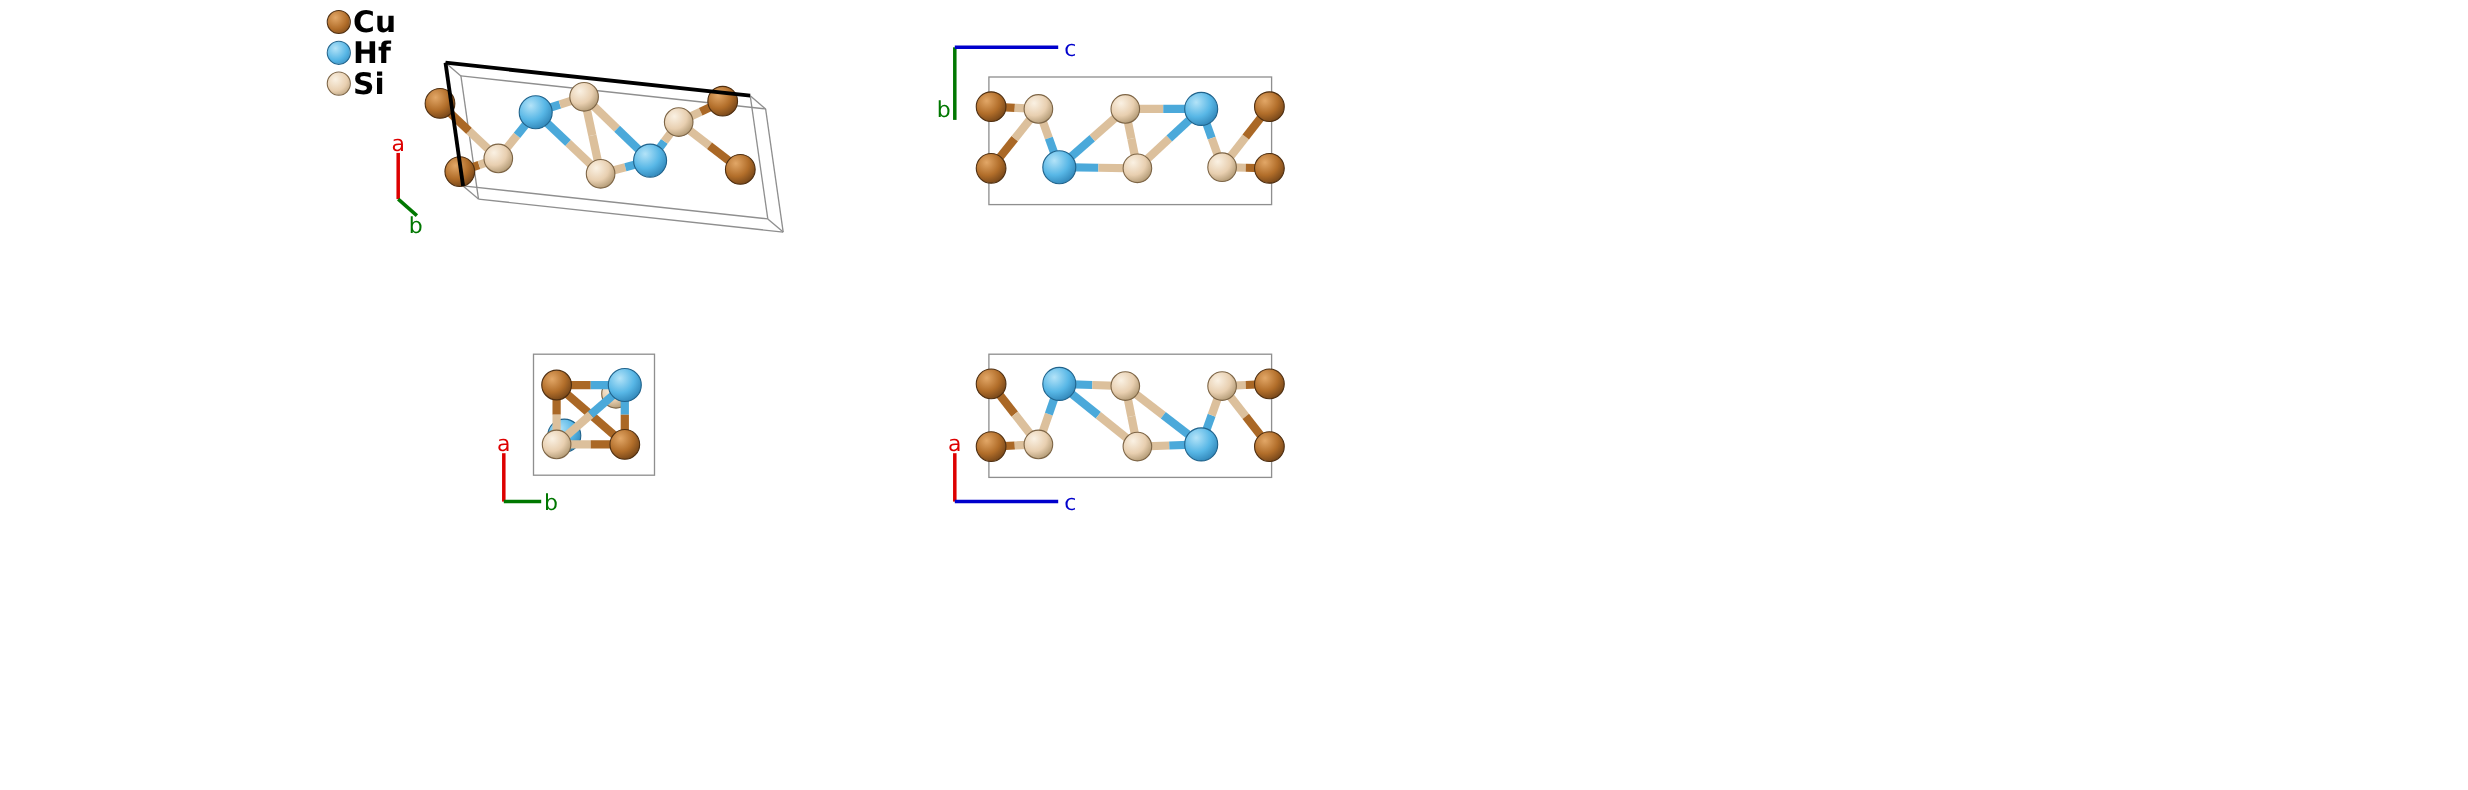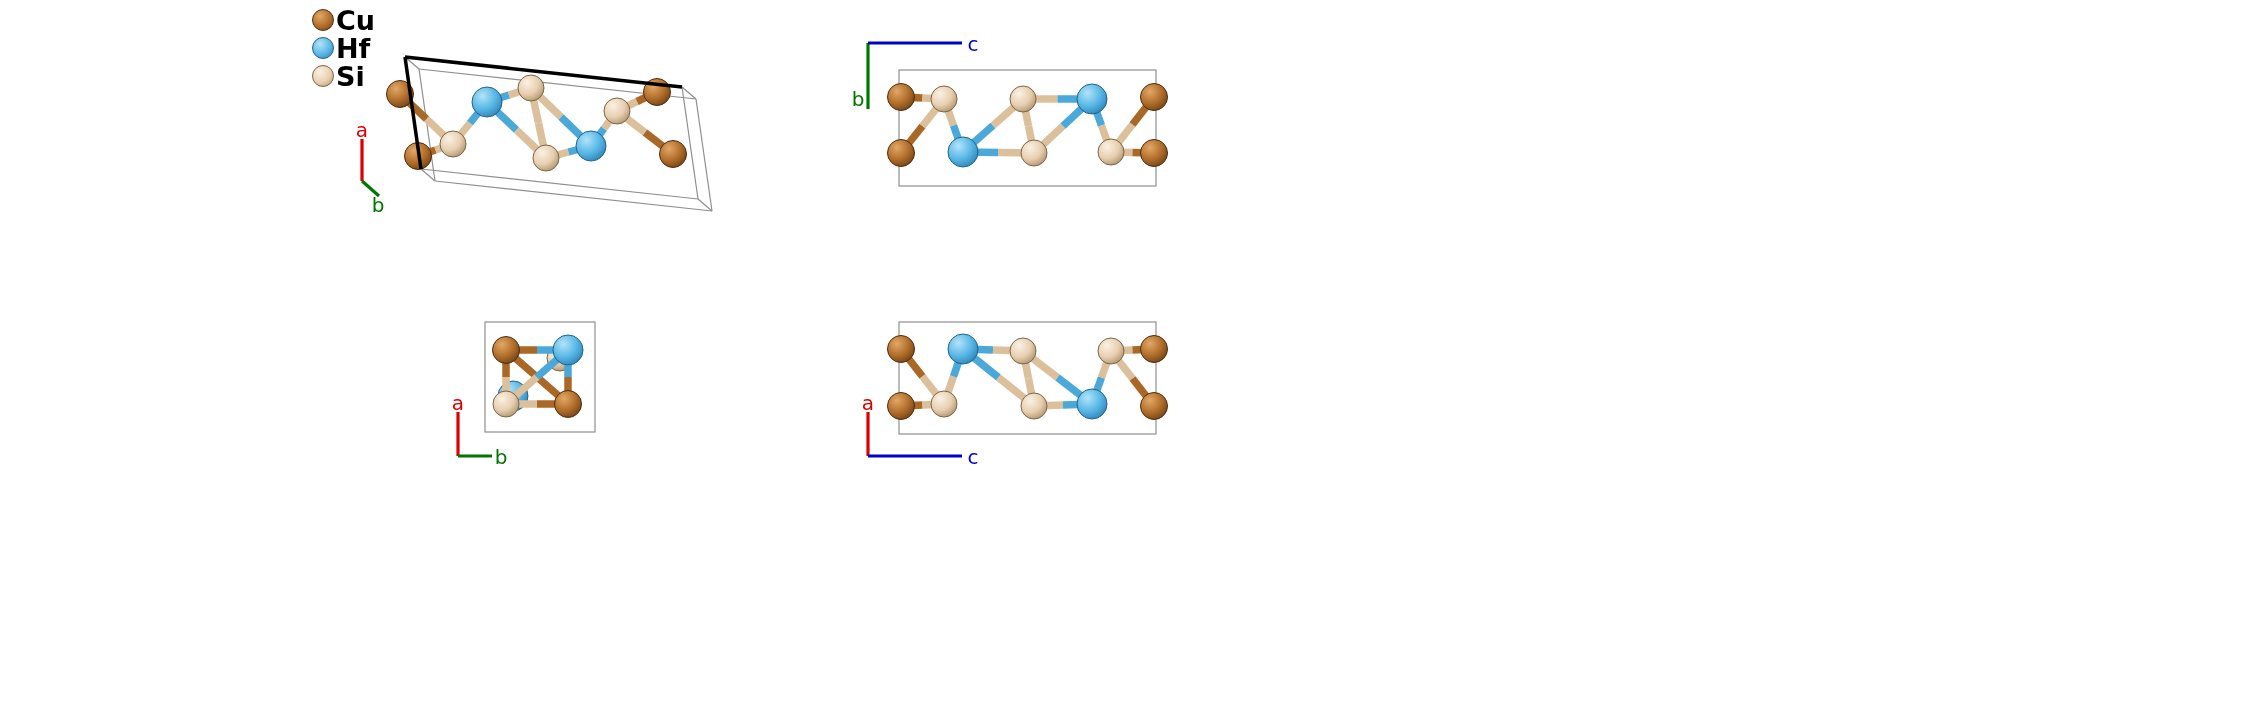--- a/index.html
+++ b/index.html
@@ -1,19 +1,19 @@
 <!DOCTYPE html>
 <html><head>
 <meta charset="utf-8">
 <style>
   html,body{margin:0;padding:0;background:#ffffff;}
   .stage{position:relative;width:2244px;height:718px;background:#ffffff;overflow:hidden;
          font-family:"DejaVu Sans", sans-serif;}
   #scene{position:absolute;left:0;top:0;}
-  .legend{position:absolute;left:312px;top:6px;}
+  .legend{position:absolute;left:297px;top:6px;}
   .legend-item{display:flex;align-items:center;height:28px;}
   .legend-sphere{width:22px;height:22px;border-radius:50%;flex:0 0 auto;box-sizing:border-box;}
   .legend-label{font-size:27px;font-weight:bold;color:#000;margin-left:2px;line-height:1;}
 </style>
 </head>
 <body>
 
 <div class="stage">
 
   <svg id="scene" width="2244" height="718" viewBox="0 0 2244 718">

